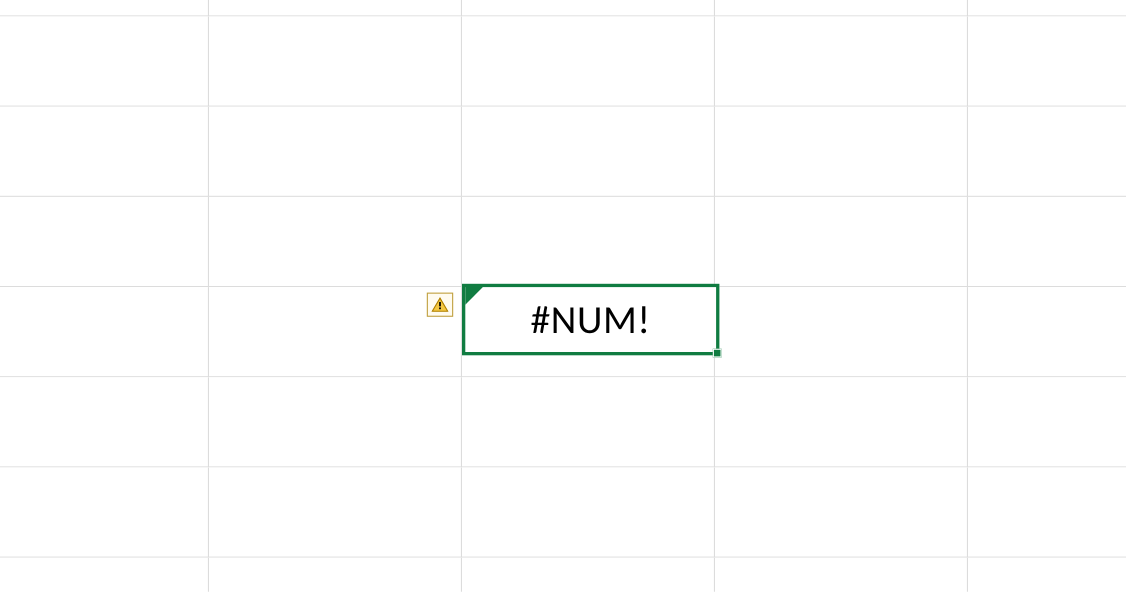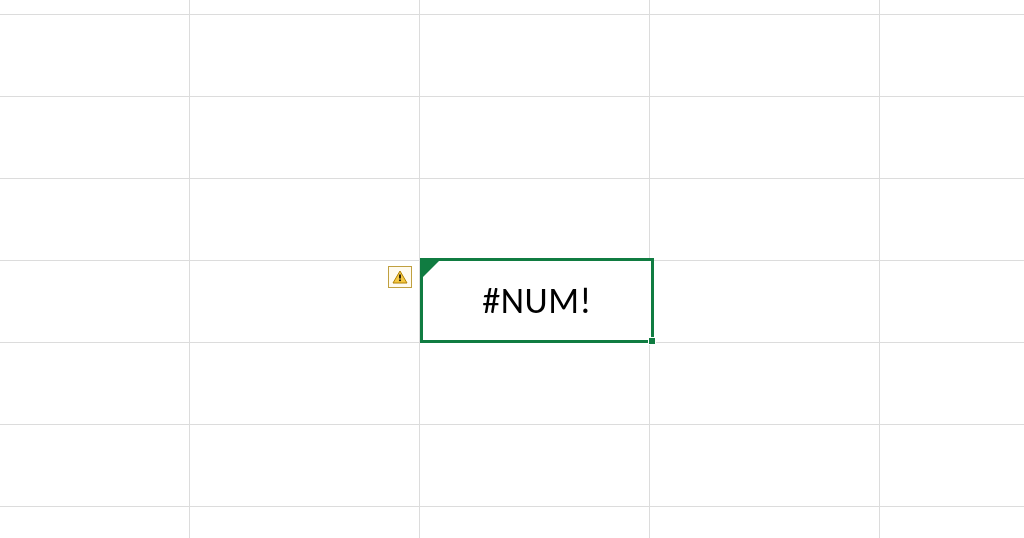--- a/index.html
+++ b/index.html
@@ -123,17 +123,17 @@
   </div>
 
 <div class="error-indicator" id="error-indicator" style="left: 388px; top: 266px;">
   <svg class="warning-triangle" width="16" height="14" viewBox="0 0 16 14">
     <polygon points="8,1 15,13 1,13" fill="#f5c842" stroke="#b08000" stroke-width="1"></polygon>
     <rect x="7.2" y="4.5" width="1.6" height="4" fill="#000000"></rect>
     <rect x="7.2" y="9.5" width="1.6" height="1.6" fill="#000000"></rect>
   </svg>
 </div>
 
-<div class="selected-cell" id="selected-cell" style="left: 420px; top: 258px; width: 234px; height: 85px;">
+<div class="selected-cell" id="selected-cell" style="left: 420px; top: 258px; width: 234px; height: 65px;">
   <div class="error-triangle"></div>
   <span class="selected-cell-text">#NUM!</span>
   <div class="fill-handle"></div>
 </div>
 
 </body></html>

